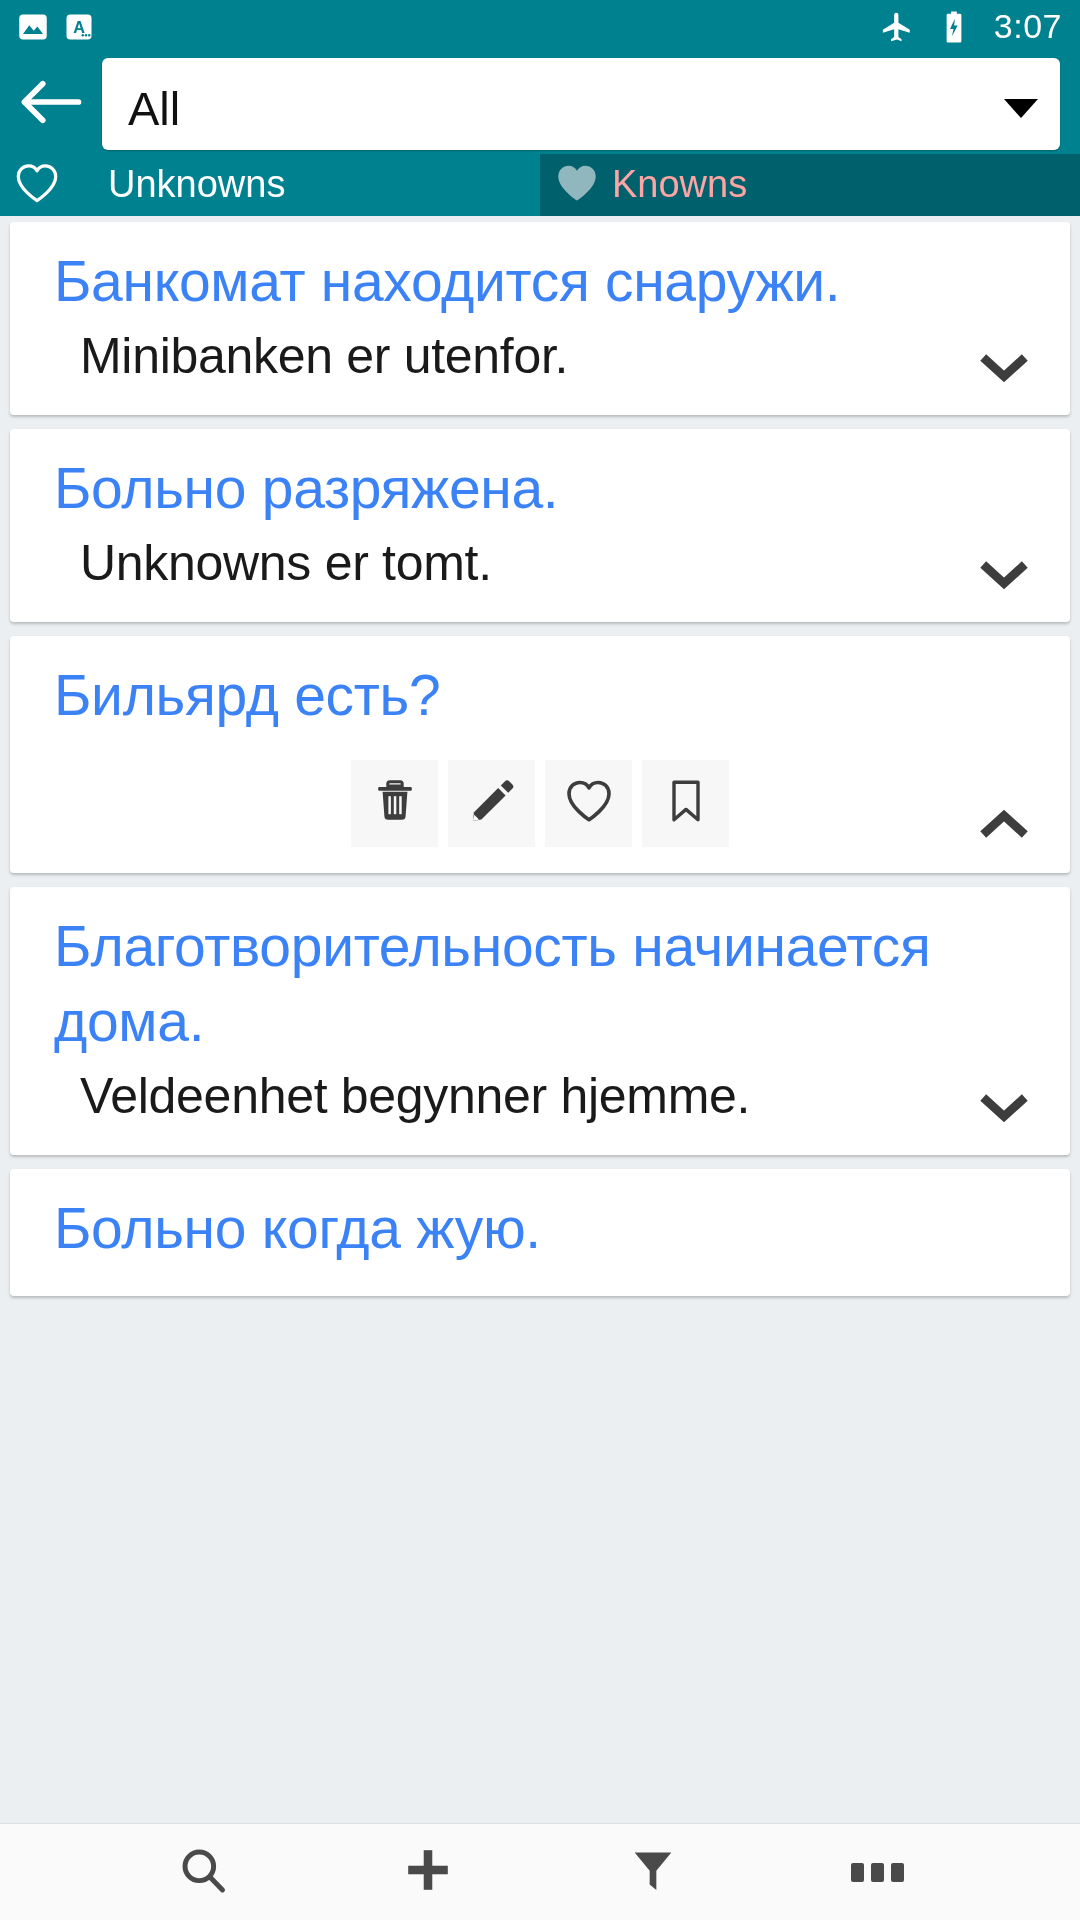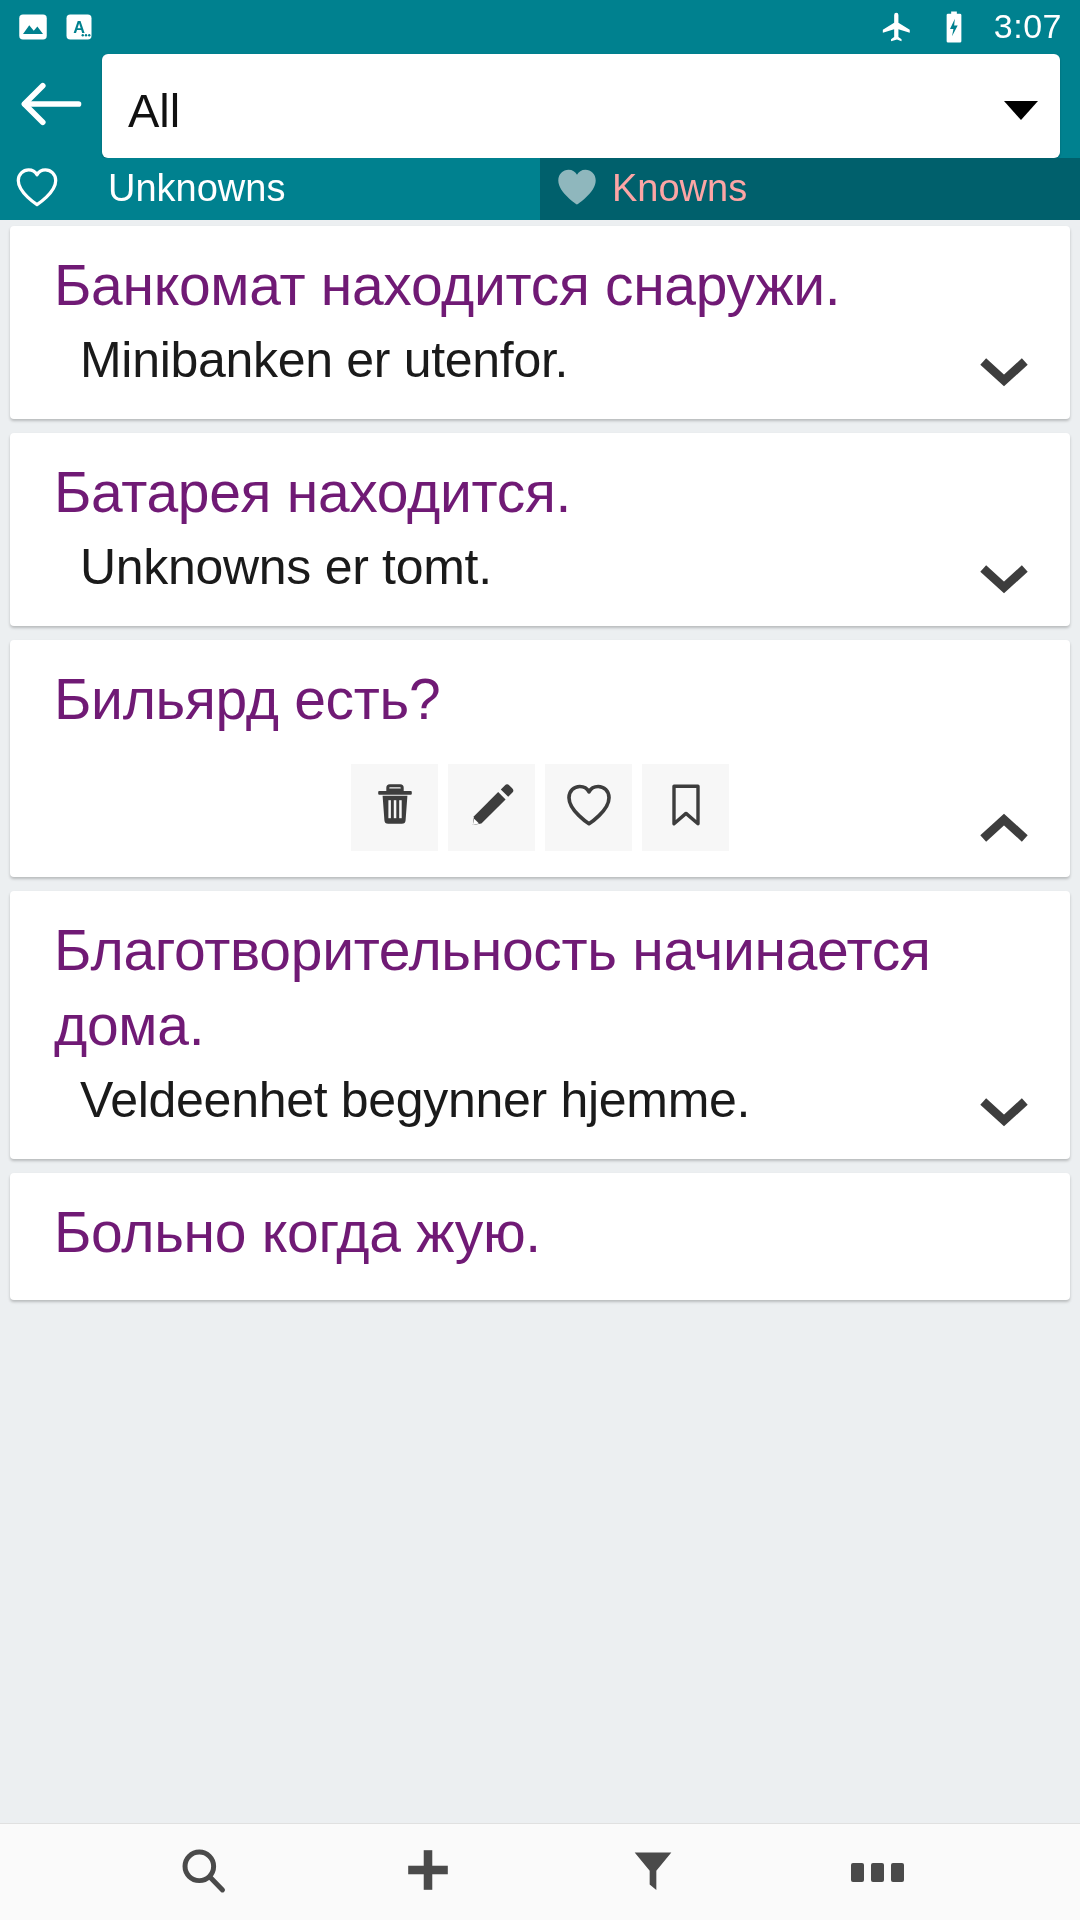--- a/index.html
+++ b/index.html
@@ -71,21 +71,21 @@
     width: 74px;
     height: 74px;
     flex: 0 0 74px;
     display: flex;
     align-items: center;
     justify-content: center;
     cursor: pointer;
   }
   .spinner-box {
     flex: 1 1 auto;
-    height: 104px;
+    height: 92px;
     margin-left: 14px;
     background: #ffffff;
     border-radius: 6px;
     display: flex;
     align-items: center;
     padding: 9px 22px 0 26px;
     box-sizing: border-box;
     box-shadow: 0 1px 2px rgba(0,0,0,0.25);
     cursor: pointer;
   }
@@ -149,21 +149,21 @@
     margin: 0 10px 14px 10px;
     border-radius: 4px;
     box-shadow: 0 2px 3px rgba(0,0,0,0.22);
     position: relative;
     padding: 22px 0 26px 0;
     box-sizing: border-box;
   }
   .card-term {
     font-size: 57px;
     line-height: 1.32;
-    color: #701a75;
+    color: #3b82f6;
     padding: 0 120px 0 44px;
     font-weight: 400;
     letter-spacing: -0.3px;
   }
   .card-trans {
     font-size: 50px;
     line-height: 1.32;
     color: #1a1a1a;
     padding: 4px 120px 0 70px;
     font-weight: 400;
@@ -309,21 +309,21 @@
       <div class="chevron">
         <span>
           <svg width="54" height="34" viewBox="0 0 28 18">
             <path d="M3 4 L14 14 L25 4" fill="none" stroke="#3d3d3d" stroke-width="4.6" stroke-linecap="butt" stroke-linejoin="miter"></path>
           </svg>
         </span>
       </div>
     </div>
 
     <div class="card">
-      <div class="card-term">Батарея находится.</div>
+      <div class="card-term">Больно разряжена.</div>
       <div class="card-trans">Unknowns er tomt.</div>
       <div class="chevron">
         <span>
           <svg width="54" height="34" viewBox="0 0 28 18">
             <path d="M3 4 L14 14 L25 4" fill="none" stroke="#3d3d3d" stroke-width="4.6" stroke-linecap="butt" stroke-linejoin="miter"></path>
           </svg>
         </span>
       </div>
     </div>
 

